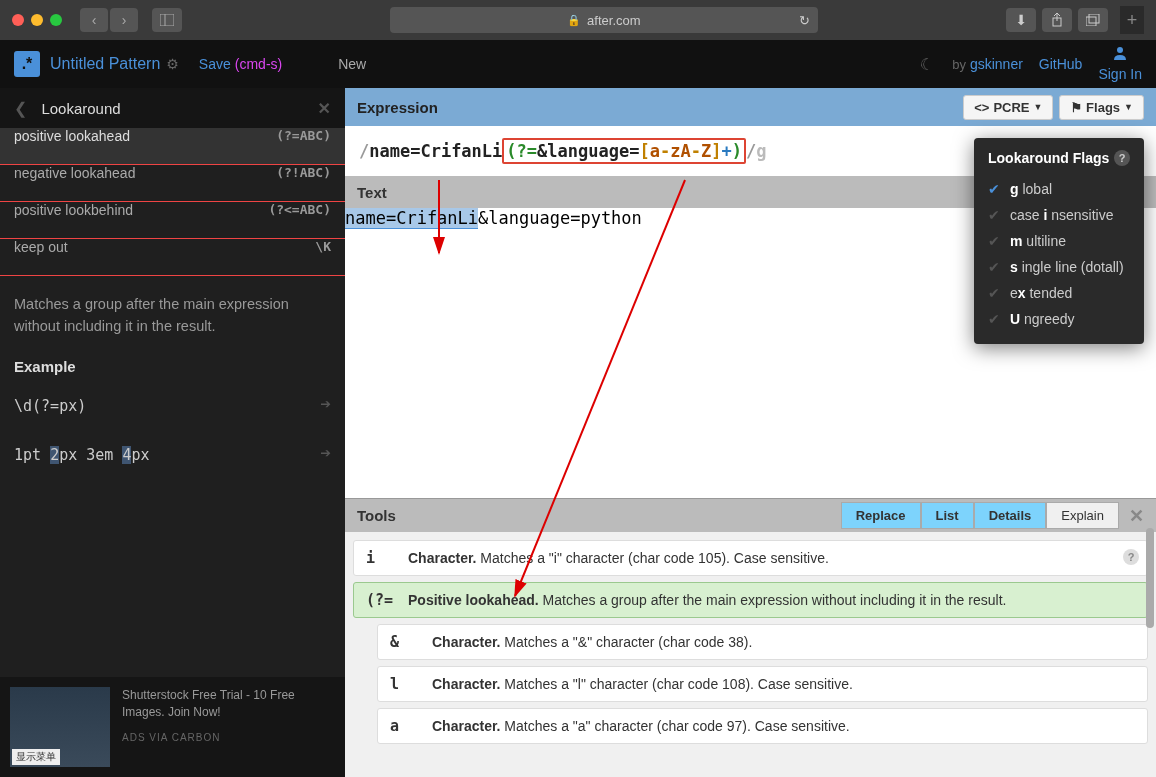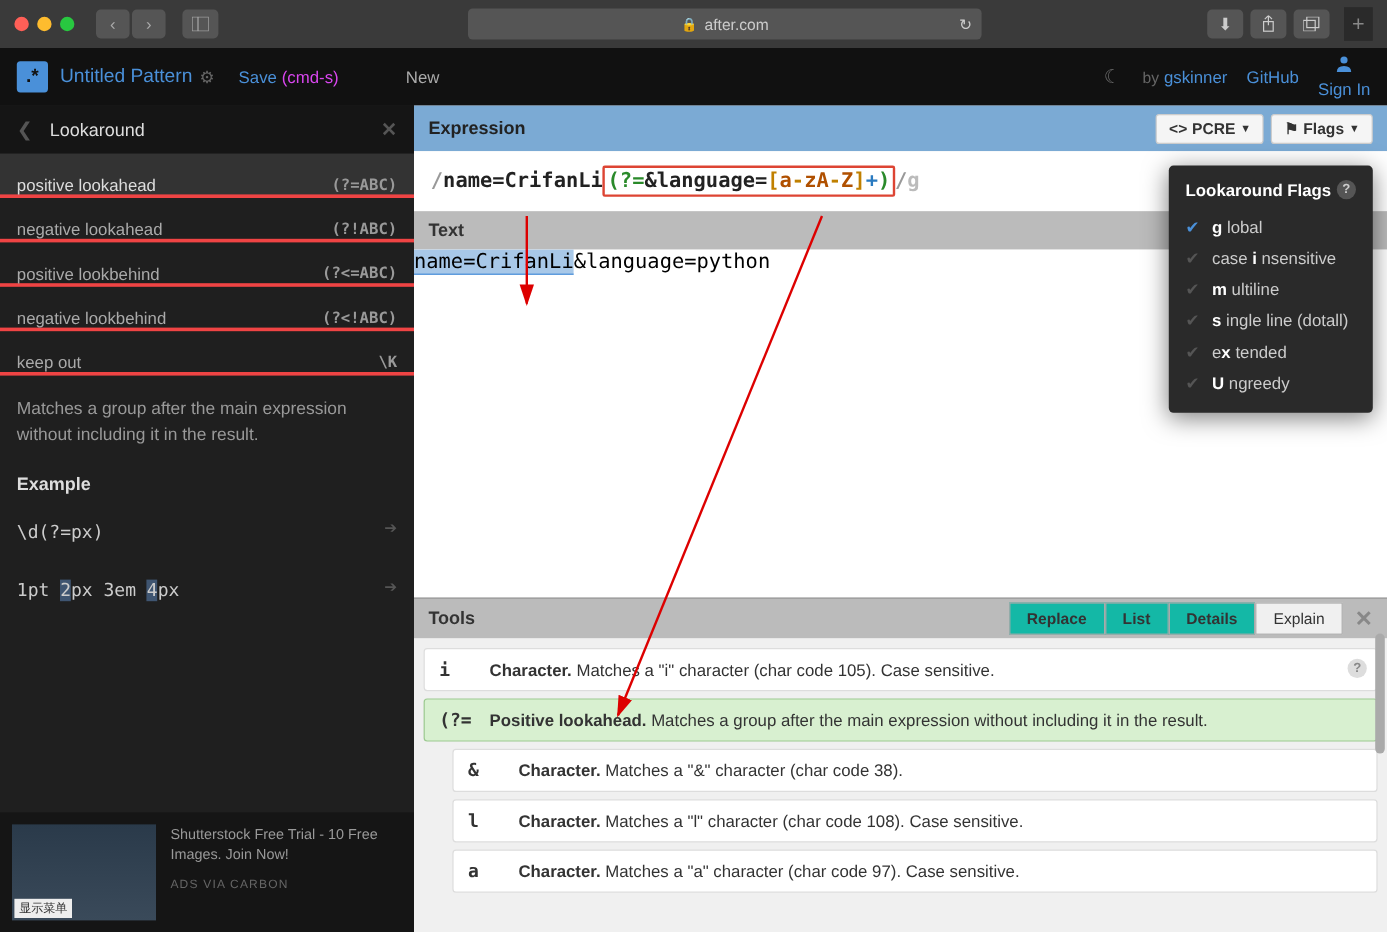--- a/index.html
+++ b/index.html
@@ -38,31 +38,31 @@
 
 
 .main { display: flex; height: 689px; }
 
 
 .sidebar { width: 345px; background: #1f1f1f; display: flex; flex-direction: column; color: #aaa; }
 .sidebar-header { height: 40px; background: #151515; display: flex; align-items: center; padding: 0 14px; font-size: 15px; font-weight: 500; color: #ddd; }
 .sidebar-back { color: #555; margin-right: 14px; font-size: 16px;}
 .sidebar-close { margin-left: auto; color: #555; font-weight: bold; font-size: 16px;}
 .sidebar-list { }
-.sidebar-item { height: 37px; display: flex; align-items: flex-end; padding: 0 14px; border-bottom: 3px solid #ef4444; font-size: 14px; cursor: pointer;}
+.sidebar-item { height: 37px; display: flex; align-items: flex-start; padding: 0 14px; border-bottom: 1px solid #ef4444; font-size: 14px; cursor: pointer;}
 .sidebar-item.selected { background: #333; color: #ddd; }
 .sidebar-item-label { flex: 1; }
 .sidebar-item-code { font-family: "Menlo", "Consolas", monospace; font-weight: bold; color: #999; font-size: 13px;}
 .sidebar-desc { padding: 18px 14px 10px; color: #999; font-size: 14.5px; line-height: 1.5; flex: 1; }
 .example-heading { color: #ddd; font-weight: bold; margin-top: 18px; margin-bottom: 12px; font-size: 15px;}
 .example-row { display: flex; align-items: flex-end; font-family: "Menlo", monospace; font-size: 15px; color: #ccc; margin-bottom: 22px;}
 .example-arrow { margin-left: auto; color: #555; font-size: 18px;}
 .match-hl { background: rgba(90,130,180,0.55); }
 .sidebar-ad { height: 100px; background: #151515; display: flex; padding: 10px; gap: 12px; font-size: 12px; color: #999; }
-.ad-img { width: 120px; height: 80px; background: linear-gradient(#2a3a4a,#3a4a5a); position: relative;}
+.ad-img { width: 100px; height: 80px; background: linear-gradient(#2a3a4a,#3a4a5a); position: relative;}
 .ad-text { flex: 1; line-height: 1.4;}
 .ad-via { font-size: 10px; letter-spacing: 1px; color: #666; margin-top: 10px;}
 .ad-badge { position: absolute; bottom: 2px; left: 2px; background: #eee; color: #333; font-size: 10px; padding: 1px 4px;}
 
 
 .content { flex: 1; display: flex; flex-direction: column; background: #eee; position: relative;}
 
 
 .expression-header { height: 38px; background: #7baad4; display: flex; align-items: center; padding: 0 12px; font-weight: bold; color: #222; font-size: 15px;}
 .expr-spacer { flex: 1; }
@@ -88,21 +88,21 @@
 .flags-title { color: #fff; font-weight: bold; font-size: 14px; margin-bottom: 10px; display:flex; align-items:center;}
 .flags-help { margin-left: auto; width: 16px; height: 16px; border-radius: 50%; background: #555; color: #ccc; font-size:11px; display:flex; align-items:center; justify-content:center; font-weight:bold;}
 .flag-item { display: flex; align-items: center; gap: 8px; padding: 5px 0; font-size: 14px; cursor: pointer;}
 .flag-check { width: 14px; color: #555;}
 .flag-check.active { color: #4a90d9; }
 .flag-letter { font-weight: bold; color: #fff;}
 
 
 .tools-header { height: 34px; background: #bbb; display: flex; align-items: center; padding: 0 12px; font-weight: bold; color: #333; border-top: 1px solid #999; font-size: 15px;}
 .tools-tabs { margin-left: auto; display: flex; gap: 0; }
-.tool-tab { background: #14b8a6; border: 1px solid #aaa; padding: 5px 14px; font-size: 13px; color: #333; cursor: pointer;}
+.tool-tab { background: #7dd3fc; border: 1px solid #aaa; padding: 5px 14px; font-size: 13px; color: #333; cursor: pointer;}
 .tool-tab.active { background: #f0f0f0; font-weight: 500;}
 .tools-close { margin-left: 10px; color: #888; font-weight: bold; cursor: pointer; font-size: 18px;}
 .tools-body { background: #f0f0f0; padding: 8px; overflow: auto; height: 245px;}
 .explain-box { background: #fff; border: 1px solid #ddd; border-radius: 3px; padding: 8px 12px; margin-bottom: 6px; font-size: 14px; display:flex; gap:14px; align-items:baseline; position: relative;}
 .explain-box.green { background: #d8f0d0; border-color: #9bc98f;}
 .explain-token { font-family: "Menlo", monospace; font-weight: bold; color: #333; width: 28px; font-size: 15px;}
 .explain-text { flex: 1; color: #333;}
 .explain-title { font-weight: bold;}
 .explain-help { position: absolute; right: 8px; top: 8px; width: 16px; height: 16px; border-radius:50%; background:#ddd; color:#888; font-size:11px; display:flex; align-items:center; justify-content:center; font-weight:bold;}
 .nested { margin-left: 24px; }
@@ -192,24 +192,20 @@
         </div>
         <div class="sidebar-item">
           <span class="sidebar-item-label">negative lookahead</span>
           <span class="sidebar-item-code">(?!ABC)</span>
         </div>
         <div class="sidebar-item">
           <span class="sidebar-item-label">positive lookbehind</span>
           <span class="sidebar-item-code">(?&lt;=ABC)</span>
         </div>
         <div class="sidebar-item">
-          <span class="sidebar-item-label">negative lookbehind</span>
-          <span class="sidebar-item-code">(?&lt;!ABC)</span>
-        </div>
-        <div class="sidebar-item">
           <span class="sidebar-item-label">keep out</span>
           <span class="sidebar-item-code">\K</span>
         </div>
       </div>
     <div class="sidebar-desc">
       <div>Matches a group after the main expression without including it in the result.</div>
       <div class="example-heading">Example</div>
       <div class="example-row">
         <span>\d(?=px)</span>
         <span class="example-arrow">➔</span>

